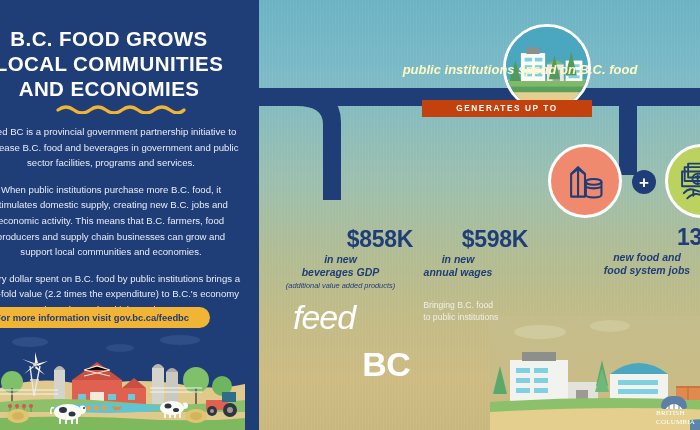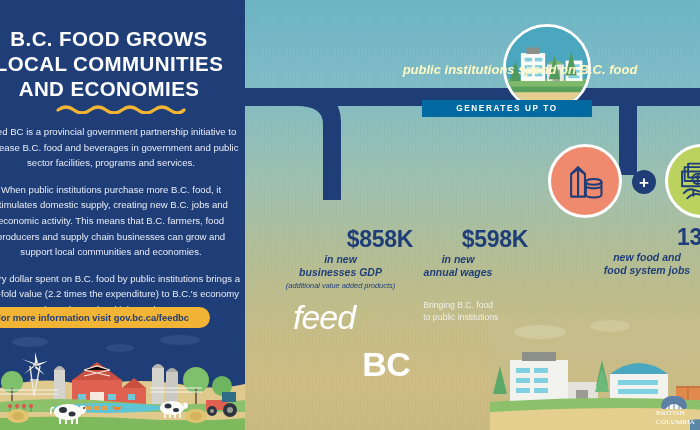--- a/index.html
+++ b/index.html
@@ -1,20 +1,20 @@
 <!DOCTYPE html>
 <html><head>
 <meta charset="utf-8">
 <style>
   html,body{margin:0;padding:0;}
   body{width:700px;height:430px;overflow:hidden;font-family:"Liberation Sans",sans-serif;background:#1f3a6e;}
   #stage{position:relative;width:700px;height:430px;overflow:hidden;}
 
   
-  .left-panel{position:absolute;left:0;top:0;width:245px;height:430px;background:#1f3d77;overflow:hidden;}
+  .left-panel{position:absolute;left:0;top:0;width:245px;height:430px;background:#1f3d77;overflow:hidden;padding-left:14px;}
   .left-title{position:absolute;left:-22px;top:26px;width:262px;text-align:center;color:#fff;
     font-weight:bold;font-size:20.5px;line-height:25px;letter-spacing:0.4px;}
   .squiggle{position:absolute;left:56px;top:104px;width:130px;height:10px;}
   .left-body{position:absolute;left:-20px;top:124px;width:262px;text-align:center;color:#e8ecf5;
     font-size:9.6px;line-height:15.6px;}
   .left-body p{margin:0 0 11px 0;}
   .cta-pill{position:absolute;left:-26px;top:307px;width:236px;height:21px;background:#f2b434;
     border-radius:11px;display:flex;align-items:center;justify-content:center;}
   .cta-pill span{color:#1f3d77;font-size:9.4px;font-weight:bold;}
 
@@ -26,21 +26,21 @@
     background:linear-gradient(180deg,#6bb3c4 0%,#7cbac6 18%,#9cbfae 42%,#b2bc92 60%,#c2bb86 74%,#cdbb82 88%,#c9b87e 100%);}
   .texture{position:absolute;inset:0;opacity:.18;
     background-image:repeating-linear-gradient(90deg,rgba(255,255,255,.25) 0 1px,transparent 1px 3px);}
 
   
   .band{position:absolute;}
   .headline{position:absolute;left:355px;top:30px;width:330px;text-align:center;color:#1f3d77;
     font-weight:bold;font-size:27px;letter-spacing:0.2px;line-height:30px;}
   .subhead{position:absolute;left:355px;top:62px;width:330px;text-align:center;color:#fef9c3;
     font-style:italic;font-weight:bold;font-size:13px;}
-  .generates{position:absolute;left:422px;top:100px;width:170px;height:17px;background:#0369a1;
+  .generates{position:absolute;left:422px;top:100px;width:170px;height:17px;background:#c2410c;
     display:flex;align-items:center;justify-content:center;}
   .generates span{color:#fff;font-size:8.2px;font-weight:bold;letter-spacing:1.6px;}
 
   
   .circ{position:absolute;border-radius:50%;border:3px solid #ffffff;box-sizing:border-box;
     display:flex;align-items:center;justify-content:center;}
   .circ-inst{left:258px;top:24px;width:88px;height:88px;overflow:hidden;background:#4a9cb5;}
   .circ-food{left:303px;top:144px;width:74px;height:74px;background:#f08a6e;}
   .circ-wages{left:420px;top:144px;width:74px;height:74px;background:#bcd25f;}
   .plus-badge{position:absolute;left:387px;top:170px;width:24px;height:24px;border-radius:50%;
@@ -242,21 +242,21 @@
 
   <div class="subhead">public institutions spend on B.C. food</div>
   <div class="generates">
     <span>GENERATES UP TO</span>
   </div>
 
   <div class="stat stat-gdp">
     <div class="num">$858K</div>
     <div class="lbl">
       <div>in new</div>
-      <div>businesses GDP</div>
+      <div>beverages GDP</div>
     </div>
     <div class="sub">(additional value added products)</div>
   </div>
 
   <div class="stat stat-wages">
     <div class="num">$598K</div>
     <div class="lbl">
       <div>in new</div>
       <div>annual wages</div>
     </div>

